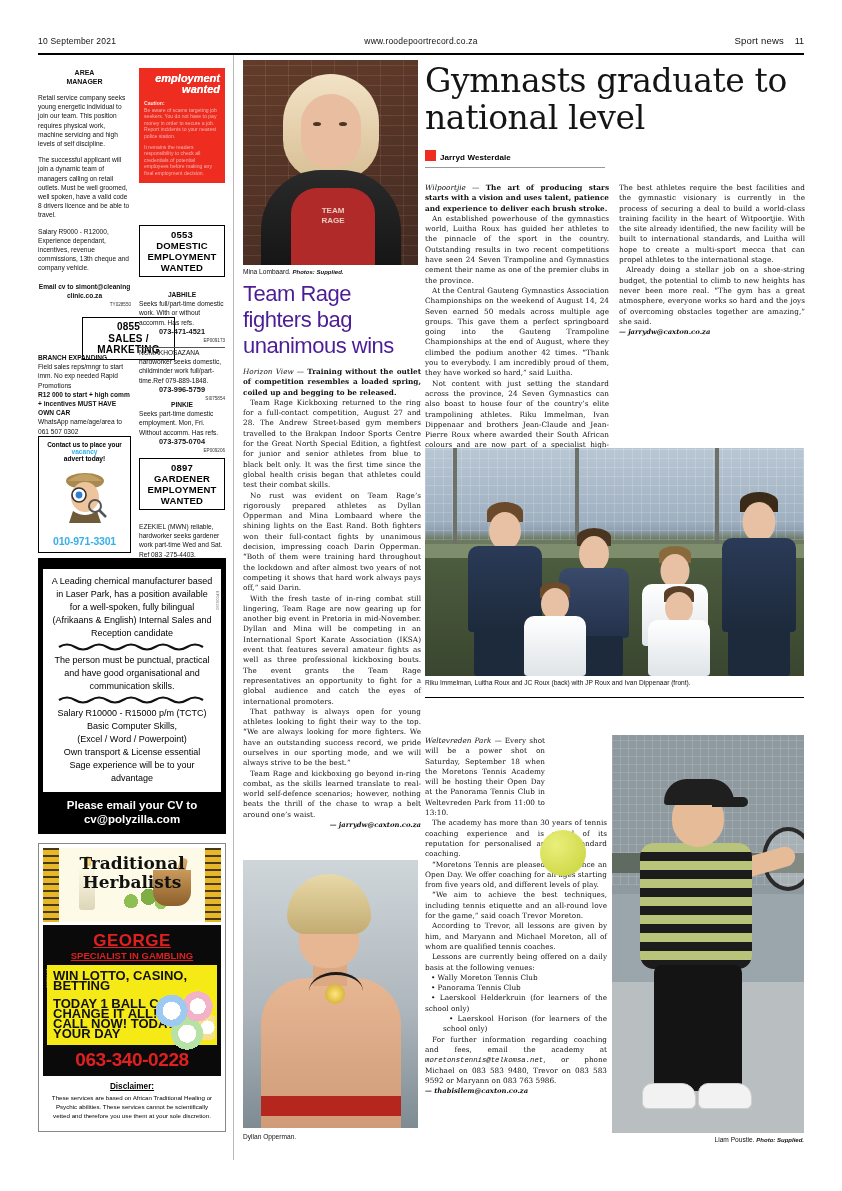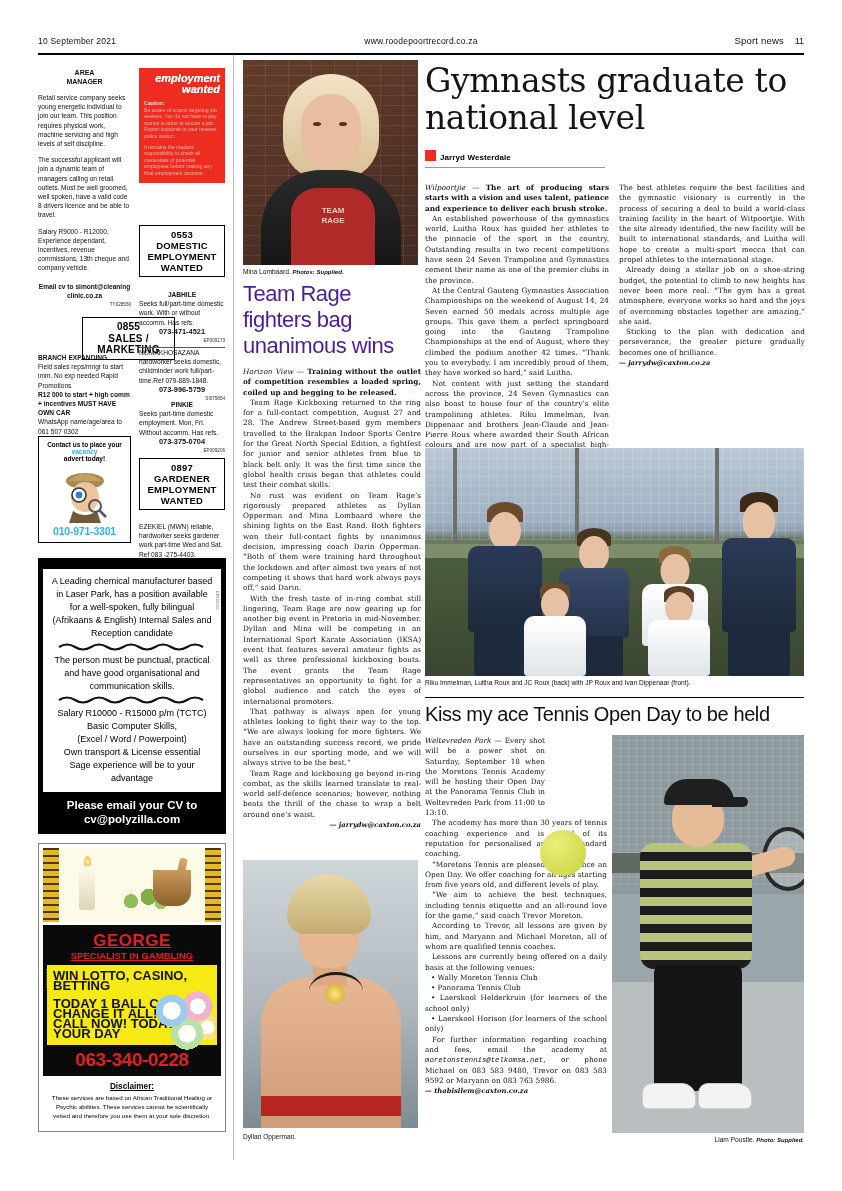--- a/index.html
+++ b/index.html
@@ -32,21 +32,21 @@
   .empwanted .ew-title{font-style:italic;font-weight:bold;font-size:11px;line-height:11px;text-align:right;color:#fff;text-shadow:0 0 0 #fff;}
   .empwanted .ew-title span{display:block;}
   .empwanted .ew-body{font-size:5.1px;line-height:6.6px;margin-top:5px;color:#f3b3ac;}
   .empwanted .ew-body b{color:#ffdede;}
 
   
   .vacbox{border:1.2px solid #000;padding:4px 3px 5px;text-align:center;background:#fff;}
   .vacbox .l1{font-size:6.4px;font-weight:bold;}
   .vacbox .l2{font-size:6.6px;font-weight:bold;color:#37b0e9;}
   .vacbox .l3{font-size:6.6px;font-weight:bold;}
-  .vacbox .phone{font-size:10.5px;font-weight:bold;color:#37b0e9;letter-spacing:-.2px;margin-top:2px;}
+  .vacbox .phone{font-size:10.5px;font-weight:bold;color:#37b0e9;letter-spacing:-.2px;margin-top:12px;}
   .detective{width:52px;height:58px;margin:3px auto 2px;position:relative;}
 
   
   .isp{position:absolute;left:38px;width:188px;background:#000;color:#fff;padding:6px 5px 8px;box-sizing:border-box;}
   .isp .t{font-size:15.5px;font-weight:bold;line-height:16.5px;text-align:center;letter-spacing:-.3px;}
   .isp .inner{background:#fff;color:#000;margin-top:5px;padding:6px 7px 7px;text-align:center;position:relative;}
   .isp .inner p{margin:0;font-size:9px;line-height:13px;}
   .zig{display:block;margin:3px auto;}
   .isp .mail{text-align:center;font-size:11.5px;line-height:14px;font-weight:bold;margin-top:6px;}
   .isp .vcode{position:absolute;right:1px;top:22px;font-size:4px;color:#777;writing-mode:vertical-rl;}
@@ -297,20 +297,24 @@
 
   <div class="herb" style="top:843px;">
     <div class="herb-top">
       <div class="zigcol" style="left:0;"></div>
       <div class="zigcol" style="right:0;"></div>
       <div class="flame"></div>
       <div class="candle"></div>
       <div class="leaves"></div>
       <div class="pestle"></div>
       <div class="mortar"></div>
+      <div class="ht">
+        <div>Traditional</div>
+        <div>Herbalists</div>
+      </div>
     </div>
     <div class="geo">
       <div class="vcode">EP009290</div>
       <div class="g1">GEORGE</div>
       <div class="g2">SPECIALIST IN GAMBLING</div>
       <div class="yellow">
         <div class="balls"></div>
         <div>WIN LOTTO, CASINO, BETTING</div>
         <div style="height:8px;"></div>
         <div style="white-space:pre-line;">TODAY 1 BALL CAN CHANGE IT ALL!
@@ -375,21 +379,20 @@
   <div class="body-col" style="left:425px;top:183px;width:184px;">
     <p class="noind"><span class="place">Wilpoortjie</span><span> — </span><span class="lead">The art of producing stars starts with a vision and uses talent, patience and experience to deliver each brush stroke.</span></p>
     <p>An established powerhouse of the gymnastics world, Luitha Roux has guided her athletes to the pinnacle of the sport in the country. Outstanding results in two recent competitions have seen 24 Seven Trampoline and Gymnastics cement their name as one of the premier clubs in the province.</p>
     <p>At the Central Gauteng Gymnastics Association Championships on the weekend of August 14, 24 Seven earned 50 medals across multiple age groups. This gave them a perfect springboard going into the Gauteng Trampoline Championships at the end of August, where they climbed the podium another 42 times. “Thank you to everybody. I am incredibly proud of them, they have worked so hard,” said Luitha.</p>
     <p>Not content with just setting the standard across the province, 24 Seven Gymnastics can also boast to house four of the country’s elite trampolining athletes. Riku Immelman, Ivan Dippenaar and brothers Jean-Claude and Jean-Pierre Roux where awarded their South African colours and are now part of a specialist high-performance group. Leadership and guidance cannot be denied, as Luitha herself as well as fellow coach Hein Swanepoel have made the national training programme cut.</p>
   </div>
 
   <div class="body-col" style="left:619px;top:183px;width:186px;">
     <p class="noind">The best athletes require the best facilities and the gymnastic visionary is currently in the process of securing a deal to build a world-class training facility in the heart of Witpoortjie. With the site already identified, the new facility will be built to international standards, and Luitha will hope to create a multi-sport mecca that can propel athletes to the international stage.</p>
     <p>Already doing a stellar job on a shoe-string budget, the potential to climb to new heights has never been more real. “The gym has a great atmosphere, everyone works so hard and the joys of overcoming obstacles together are amazing,” she said.</p>
-    <p>Sticking to the plan with dedication and perseverance, the greater picture gradually becomes one of brilliance.</p>
     <p class="noind"><span class="sig">— jarrydw@caxton.co.za</span></p>
   </div>
 
   <div class="photo" id="gym-photo">
     <div class="gy-sky"></div>
     <div class="gy-fence"></div>
     <div class="gy-pole" style="left:28px;"></div>
     <div class="gy-pole" style="left:150px;"></div>
     <div class="gy-pole" style="left:290px;"></div>
     <div class="gy-court"></div>
@@ -425,34 +428,33 @@
     </div>
     <div class="kid" style="left:216px;width:76px;height:92px;">
       <div class="hair" style="top:2px;width:30px;height:16px;background:#5a4028;"></div>
       <div class="head" style="top:8px;width:28px;height:32px;"></div>
       <div class="torso" style="top:36px;width:62px;height:56px;background:linear-gradient(#ffffff,#dfe4e8);"></div>
     </div>
   </div>
   <div class="cap" style="position:absolute;left:425px;top:679px;width:379px;">Riku Immelman, Luitha Roux and JC Roux (back) with JP Roux and Ivan Dippenaar (front).</div>
 
   <div class="tennis-rule"></div>
-  <h2 class="hl-tennis" style="margin:0;font-weight:normal;">Kiss my ace Tennis Open Day to be held</h2>
 
   <div class="body-col" style="left:425px;top:736px;width:182px;">
     <div class="wrap-right" style="height:78px;width:62px;"></div>
     <p class="noind"><span class="place">Weltevreden Park</span><span> — </span><span>Every shot will be a power shot on Saturday, September 18 when the Moretons Tennis Academy will be hosting their Open Day at the Panorama Tennis Club in Weltevreden Park from 11:00 to 13:10.</span></p>
     <p>The academy has more than 30 years of tennis coaching experience and is proud of its reputation for personalised and high-standard coaching.</p>
     <p>“Moretons Tennis are pleased to announce an Open Day. We offer coaching for all ages starting from five years old, and different levels of play.</p>
     <p>“We aim to achieve the best techniques, including tennis etiquette and an all-round love for the game,” said coach Trevor Moreton.</p>
     <p>According to Trevor, all lessons are given by him, and Maryann and Michael Moreton, all of whom are qualified tennis coaches.</p>
     <p>Lessons are currently being offered on a daily basis at the following venues:</p>
     <p class="noind" style="text-indent:6px;">• Wally Moreton Tennis Club</p>
     <p class="noind" style="text-indent:6px;">• Panorama Tennis Club</p>
     <p class="noind" style="text-indent:6px;">• Laerskool Helderkruin (for learners of the school only)</p>
-    <p class="noind" style="text-indent:6px;">• Laerskool Horison (for learners of the school only)</p>
+    <p class="noind" style="text-indent:6px;margin-left:18px;">• Laerskool Horison (for learners of the school only)</p>
     <p><span>For further information regarding coaching and fees, email the academy at </span><span style="font-style:italic;font-family:Liberation Mono, monospace;">moretonstennis@telkomsa.net</span><span>, or phone Michael on 083 583 9480, Trevor on 083 583 9592 or Maryann on 083 763 5986.</span></p>
     <p class="noind"><span class="sig">— thabisilem@caxton.co.za</span></p>
   </div>
 
   <div class="ball" style="left:540px;top:830px;width:46px;height:46px;"></div>
 
   <div class="photo" id="liam-photo">
     <div class="li-bg"></div>
     <div class="li-fence"></div>
     <div class="li-band"></div>

